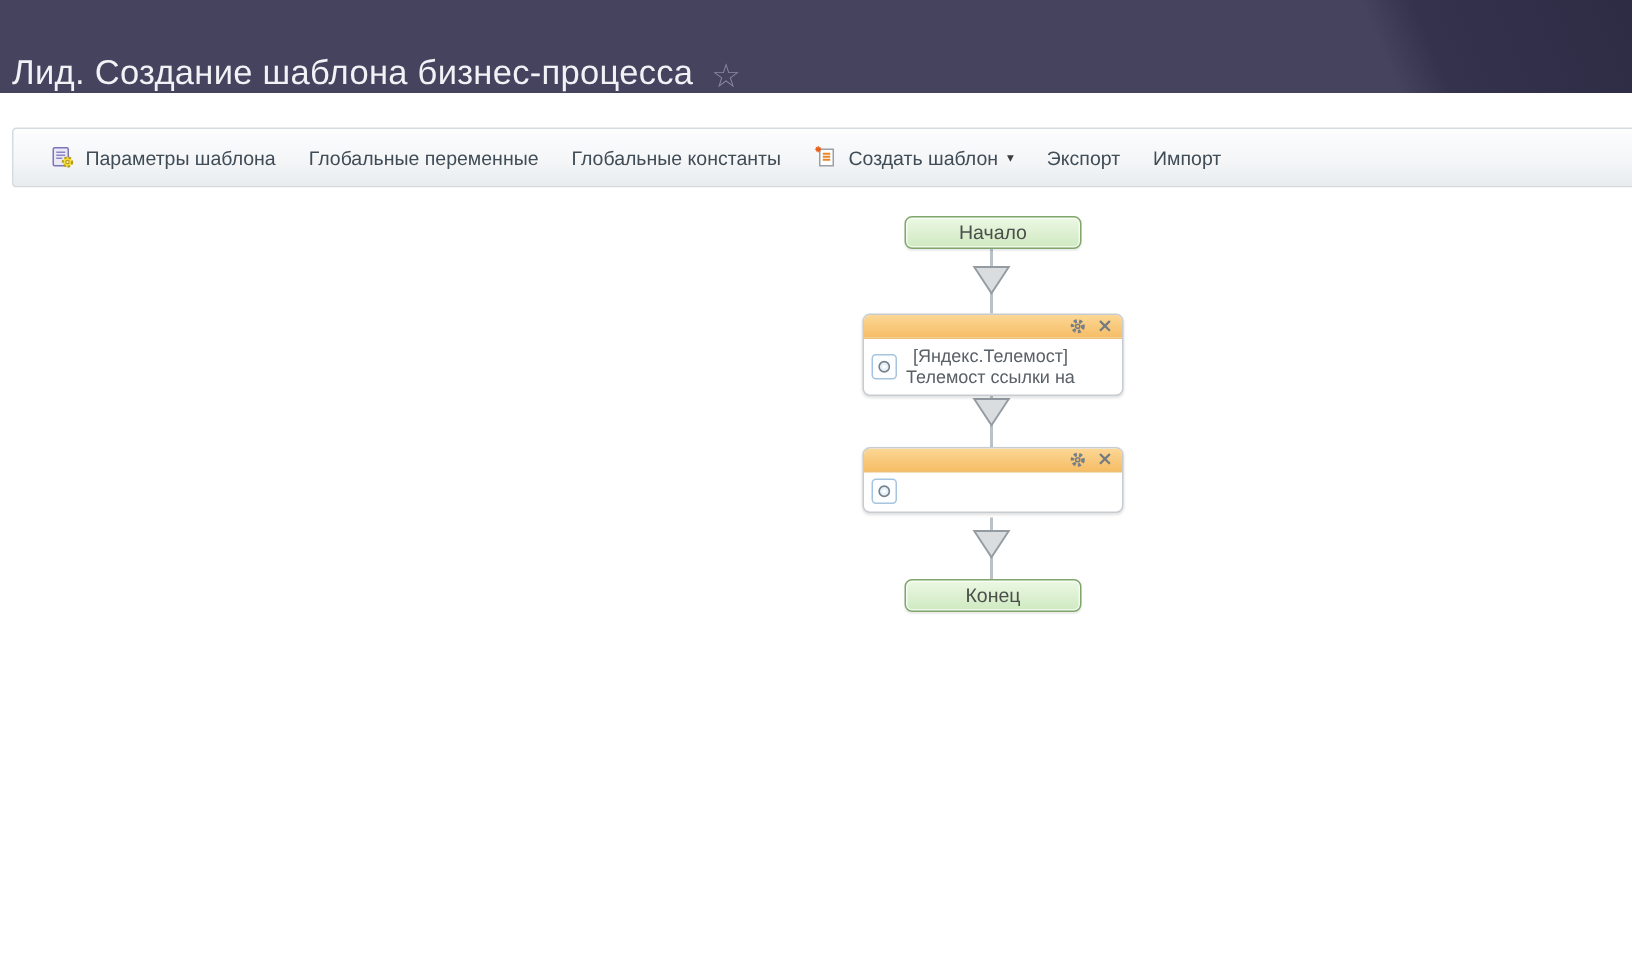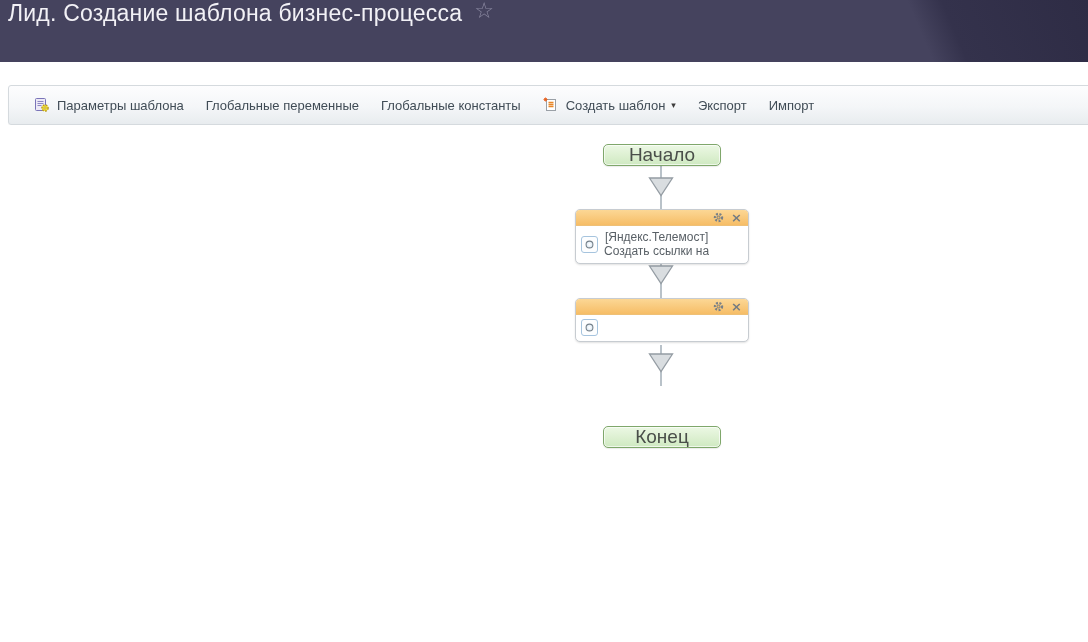--- a/index.html
+++ b/index.html
@@ -12,21 +12,21 @@
   .titlebar{
     position:relative;width:1088px;height:62px;
     background:#45435e;overflow:hidden;
   }
   .titlebar::after{
     content:"";position:absolute;top:0;right:0;width:240px;height:62px;
     background:linear-gradient(247deg,#2e2c45 0%,#34324c 55%,rgba(69,67,94,0) 68%);
     pointer-events:none;
   }
   .titlebar-inner{
-    position:relative;z-index:2;display:flex;align-items:flex-start;height:62px;padding-left:8px;
+    position:relative;z-index:2;display:flex;align-items:flex-end;height:62px;padding-left:8px;
   }
   .page-title{
     font-size:23px;font-weight:300;color:#f2f1f6;letter-spacing:.2px;
   }
   .fav-star{
     margin-left:12px;font-size:22px;color:#8c8aa2;cursor:pointer;line-height:1;
   }
   
   .toolbar{
     position:absolute;left:8px;top:85px;width:1092px;height:40px;
@@ -47,21 +47,21 @@
   }
   .vline{
     position:absolute;width:2px;background:#b9c2c9;left:660px;
   }
   .arrow-tri{position:absolute;left:648px;}
   .fc-node{
     position:absolute;left:603px;width:118px;height:22px;box-sizing:border-box;
     background:linear-gradient(#ecf8e4,#cfe9c1);
     border:1px solid #7fa76b;border-radius:5px;
     box-shadow:inset 0 0 0 1px rgba(255,255,255,.65), 0 1px 1px rgba(0,0,0,.08);
-    font-size:19px;color:#4a4f4a;text-align:center;line-height:20px;cursor:pointer;
+    font-size:13px;color:#4a4f4a;text-align:center;line-height:20px;cursor:pointer;
   }
   .activity{
     position:absolute;left:575px;width:174px;box-sizing:border-box;
     background:#ffffff;border:1px solid #c7ccd1;border-radius:5px;
     box-shadow:0 1px 2px rgba(0,0,0,.12);cursor:pointer;overflow:hidden;
   }
   .activity-head{
     height:15px;background:linear-gradient(#fcd795,#f6bd66);
     border-bottom:1px solid #eec077;
     display:flex;align-items:center;justify-content:flex-end;gap:7px;
@@ -170,21 +170,21 @@
     </div>
     <div class="activity-body">
       <span class="act-icon">
         <svg width="9" height="9" viewBox="0 0 9 9">
           <circle cx="4.5" cy="4.5" r="3.4" fill="#e8f1f8" stroke="#76828c" stroke-width="1.1"></circle>
           <circle cx="4.5" cy="4.5" r="1.2" fill="#ffffff"></circle>
         </svg>
       </span>
       <span class="act-text">
         <span style="display:block;">[Яндекс.Телемост]</span>
-        <span style="display:block;">Создать ссылки на</span>
+        <span style="display:block;">Телемост ссылки на</span>
       </span>
     </div>
   </div>
 
   <div class="activity" style="top:173px;">
     <div class="activity-head">
       <span class="act-gear">
         <svg width="11" height="11" viewBox="0 0 11 11">
           <circle cx="5.5" cy="5.5" r="3.5" fill="none" stroke="#788087" stroke-width="2.4" stroke-dasharray="1.9 1.5"></circle>
           <circle cx="5.5" cy="5.5" r="1.4" fill="#f6bd66" stroke="#788087" stroke-width="1"></circle>
@@ -195,15 +195,15 @@
     <div class="activity-body">
       <span class="act-icon">
         <svg width="9" height="9" viewBox="0 0 9 9">
           <circle cx="4.5" cy="4.5" r="3.4" fill="#e8f1f8" stroke="#76828c" stroke-width="1.1"></circle>
           <circle cx="4.5" cy="4.5" r="1.2" fill="#ffffff"></circle>
         </svg>
       </span>
     </div>
   </div>
 
-  <div class="fc-node" style="top:261px;margin-top:40px;">Конец</div>
+  <div class="fc-node" style="top:261px;">Конец</div>
 
 </div>
 
 </body></html>

